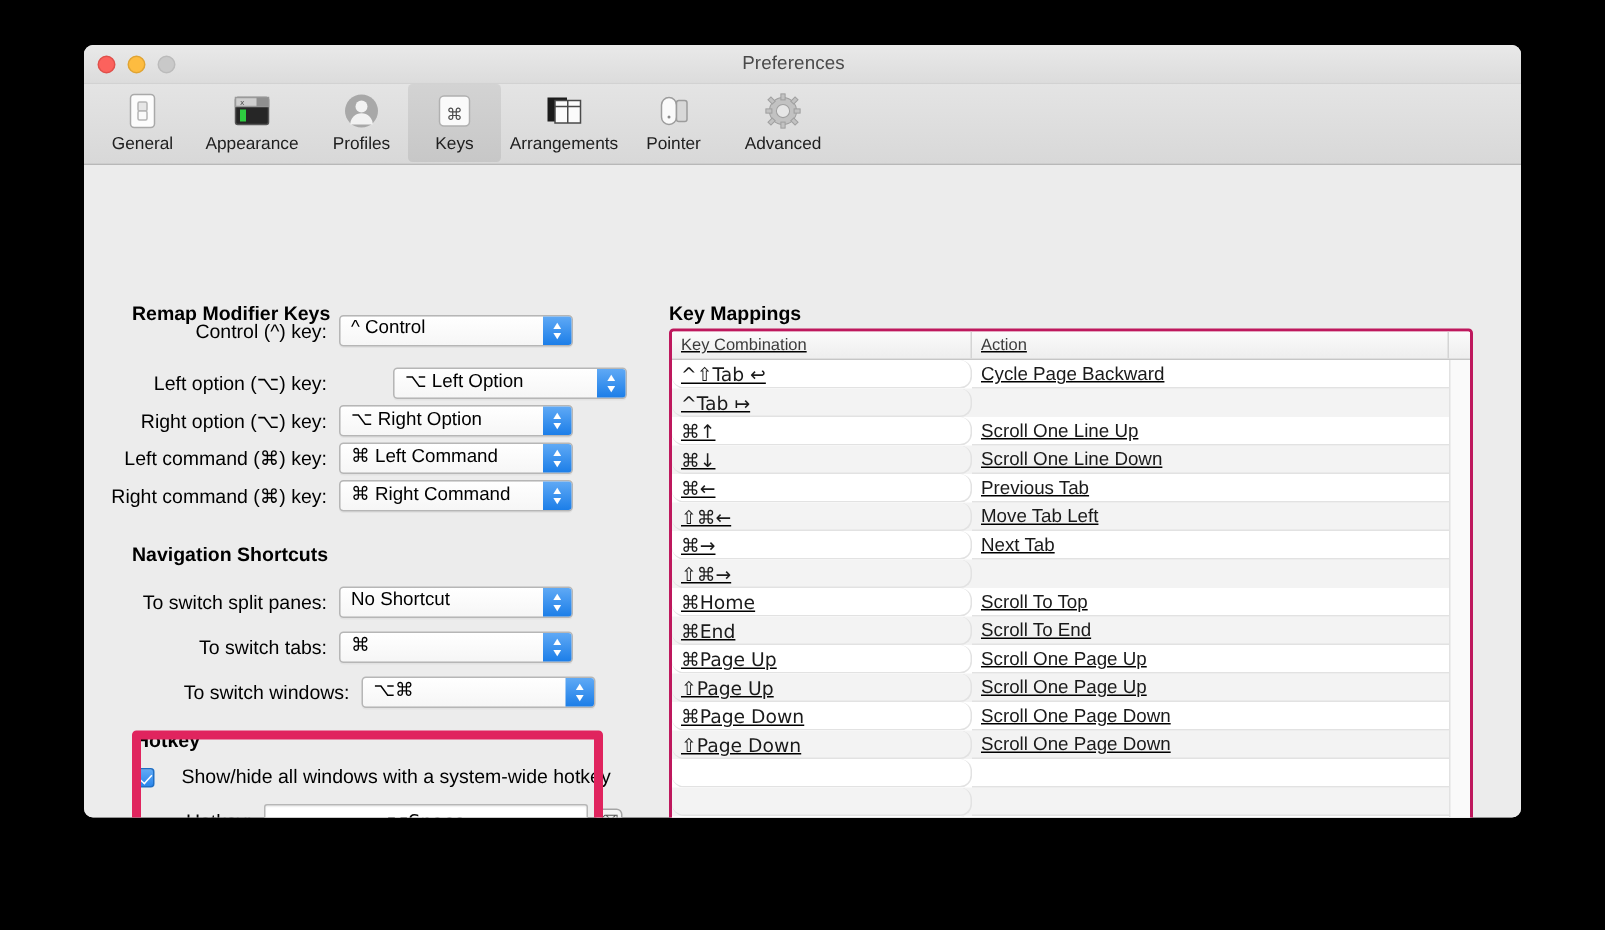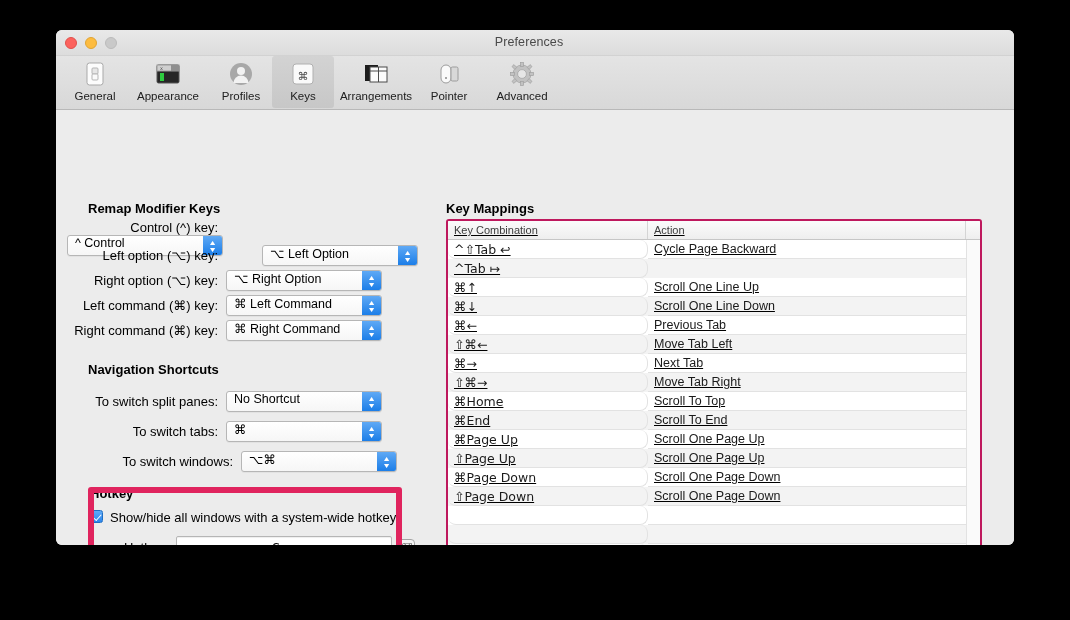--- a/index.html
+++ b/index.html
@@ -277,21 +277,21 @@
         </svg>
       </div>
       <div class="tb-label">Advanced</div>
     </div>
   </div>
 
   <div id="body">
 
     <div class="section-title" style="left:32px; top:91px;">Remap Modifier Keys</div>
 
-    <div class="frow" style="left:8px; top:110px;flex-direction:column;">
+    <div class="frow" style="left:8px; top:100px;">
       <div class="flabel">Control (^) key:</div>
       <div class="popup">
         <span>^ Control</span>
         <span class="arrows">
             <span>▲</span>
             <span>▼</span>
           </span>
       </div>
     </div>
 
@@ -369,21 +369,21 @@
         <span class="mono-sym">⌥⌘</span>
         <span class="arrows">
             <span>▲</span>
             <span>▼</span>
           </span>
       </div>
     </div>
 
     <div class="section-title" style="left:34px; top:376px;">Hotkey</div>
 
-    <div style="position:absolute; left:34px; top:400px; display:flex; align-items:flex-start; gap:7px;">
+    <div style="position:absolute; left:34px; top:400px; display:flex; align-items:flex-end; gap:18px;">
       <div class="cbox"></div>
       <span style="font-size:13px; color:#000;">Show/hide all windows with a system-wide hotkey</span>
     </div>
 
     <div style="position:absolute; left:8px; top:426px; display:flex; align-items:center;">
       <div class="flabel" style="width:112px;">Hotkey:</div>
       <div class="textfield" style="width:216px; height:22px;">
         <span class="mono-sym">⌥Space</span>
       </div>
       <div style="width:18px; height:16px; margin-left:5px; border:1px solid #a5a5a5; border-radius:4px;
@@ -425,21 +425,20 @@
             <div class="trow even">
               <div class="td c1 mono-sym">⇧⌘←</div>
               <div class="td c2">Move Tab Left</div>
             </div>
             <div class="trow odd">
               <div class="td c1 mono-sym">⌘→</div>
               <div class="td c2">Next Tab</div>
             </div>
             <div class="trow even">
               <div class="td c1 mono-sym">⇧⌘→</div>
-              <div class="td c2">Move Tab Right</div>
             </div>
             <div class="trow odd">
               <div class="td c1 mono-sym">⌘Home</div>
               <div class="td c2">Scroll To Top</div>
             </div>
             <div class="trow even">
               <div class="td c1 mono-sym">⌘End</div>
               <div class="td c2">Scroll To End</div>
             </div>
             <div class="trow odd">

